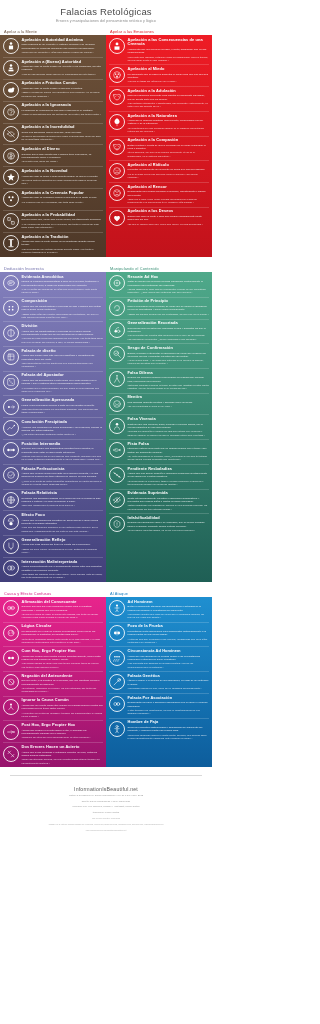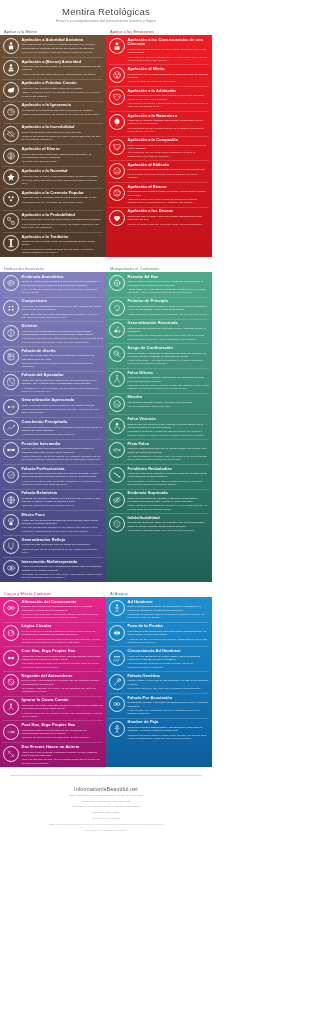--- a/index.html
+++ b/index.html
@@ -89,21 +89,21 @@
   .footer-brand { font-size: 5.2px; color: #5a5a5a; letter-spacing: 0.2px; }
   .footer-line { font-size: 2.4px; color: #9a9a9a; line-height: 1.5; margin-top: 2px; }
   .footer-small { font-size: 2px; color: #b0b0b0; line-height: 1.5; margin-top: 3px; }
 </style>
 </head>
 <body>
 
 <div class="page">
 
   <div class="title-block">
-    <div class="main-title">Mentira Retológicas</div>
+    <div class="main-title">Falacias Retológicas</div>
     <div class="sub-title">Errores y manipulaciones del pensamiento retórico y lógico</div>
   </div>
 
   <div class="band-headers">
     <div class="band-header h-memory">Apelar a la Mente</div>
     <div class="band-header h-emotion">Apelar a las Emociones</div>
   </div>
   <div class="band">
     <div class="col col-memory">
         <div class="card">

